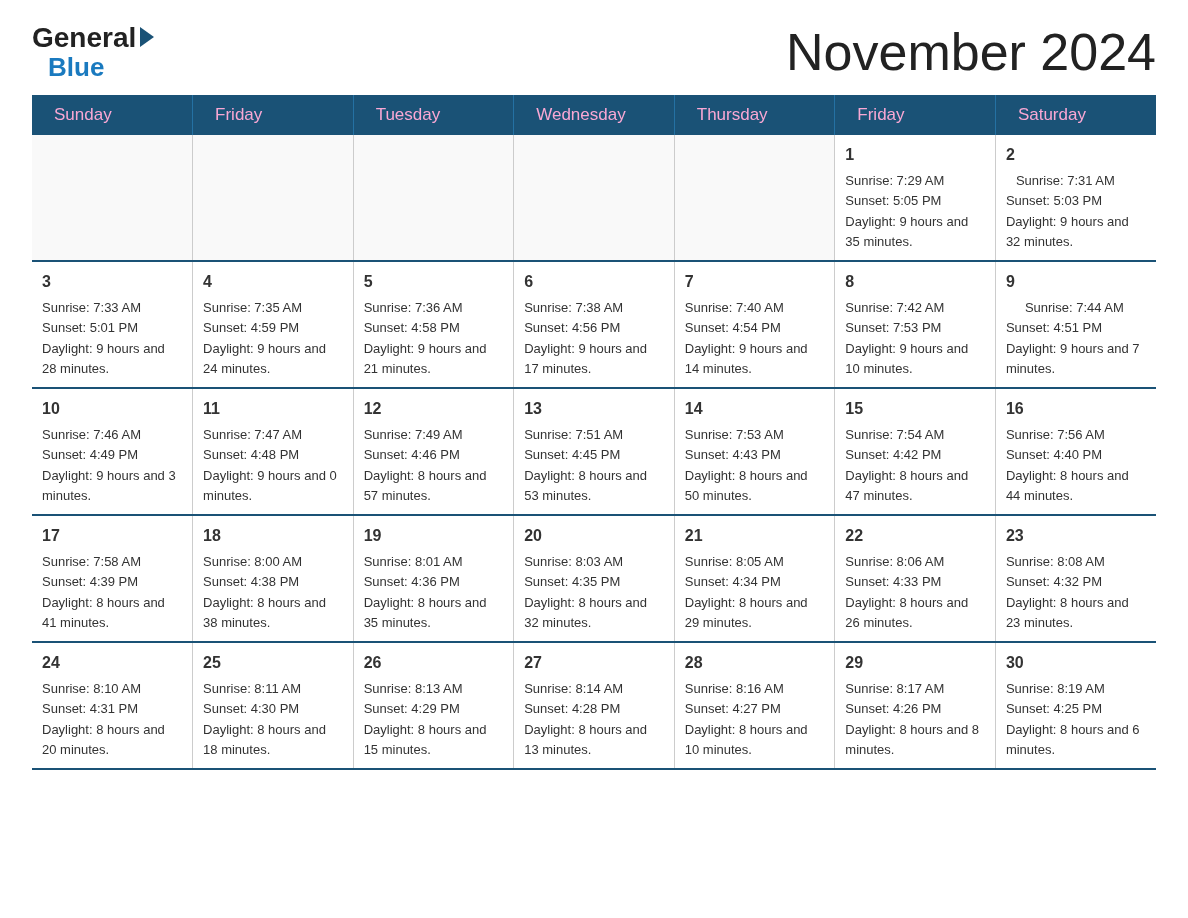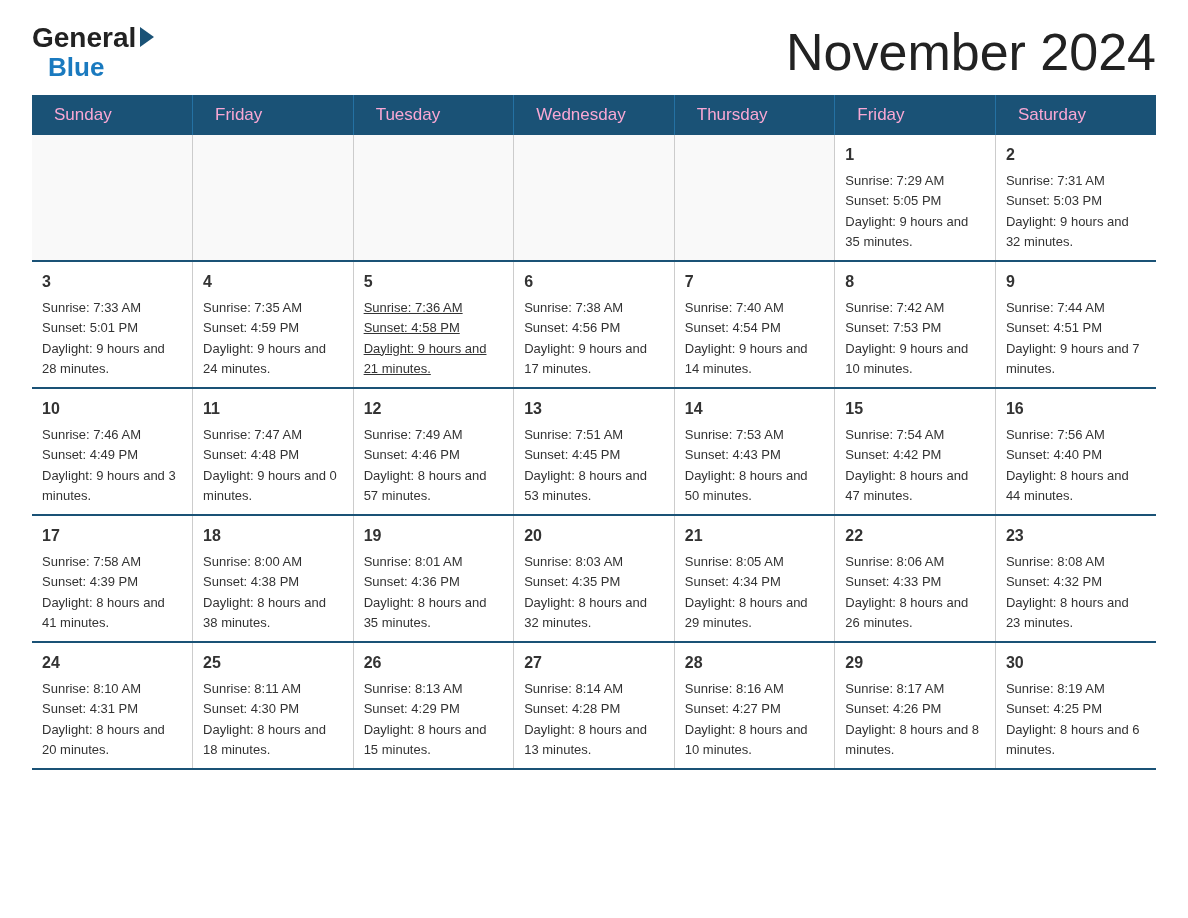--- a/index.html
+++ b/index.html
@@ -139,44 +139,44 @@
   <tbody id="calendar-body">
   <tr>
         <td class="empty-cell"></td>
         <td class="empty-cell"></td>
         <td class="empty-cell"></td>
         <td class="empty-cell"></td>
         <td class="empty-cell"></td>
         <td><span class="day-num">1</span><span class="day-info" style="white-space: pre-line;">Sunrise: 7:29 AM
 Sunset: 5:05 PM
 Daylight: 9 hours and 35 minutes.</span></td>
-        <td><span class="day-num">2</span><span class="day-info" style="white-space: pre-line;">Sunrise: 7:31 AM
+        <td><span class="day-num">2</span><span class="day-info" style="white-space: pre-line; margin-left: 10px;">Sunrise: 7:31 AM
 Sunset: 5:03 PM
 Daylight: 9 hours and 32 minutes.</span></td>
       </tr>
       <tr>
         <td><span class="day-num">3</span><span class="day-info" style="white-space: pre-line;">Sunrise: 7:33 AM
 Sunset: 5:01 PM
 Daylight: 9 hours and 28 minutes.</span></td>
         <td><span class="day-num">4</span><span class="day-info" style="white-space: pre-line;">Sunrise: 7:35 AM
 Sunset: 4:59 PM
 Daylight: 9 hours and 24 minutes.</span></td>
-        <td><span class="day-num">5</span><span class="day-info" style="white-space: pre-line; text-decoration: underline;">Sunrise: 7:36 AM
+        <td><span class="day-num">5</span><span class="day-info" style="white-space: pre-line;">Sunrise: 7:36 AM
 Sunset: 4:58 PM
 Daylight: 9 hours and 21 minutes.</span></td>
         <td><span class="day-num">6</span><span class="day-info" style="white-space: pre-line;">Sunrise: 7:38 AM
 Sunset: 4:56 PM
 Daylight: 9 hours and 17 minutes.</span></td>
         <td><span class="day-num">7</span><span class="day-info" style="white-space: pre-line;">Sunrise: 7:40 AM
 Sunset: 4:54 PM
 Daylight: 9 hours and 14 minutes.</span></td>
         <td><span class="day-num">8</span><span class="day-info" style="white-space: pre-line;">Sunrise: 7:42 AM
 Sunset: 7:53 PM
 Daylight: 9 hours and 10 minutes.</span></td>
-        <td><span class="day-num">9</span><span class="day-info" style="white-space: pre-line;">Sunrise: 7:44 AM
+        <td><span class="day-num">9</span><span class="day-info" style="white-space: pre-line; margin-left: 19px;">Sunrise: 7:44 AM
 Sunset: 4:51 PM
 Daylight: 9 hours and 7 minutes.</span></td>
       </tr>
       <tr>
         <td><span class="day-num">10</span><span class="day-info" style="white-space: pre-line;">Sunrise: 7:46 AM
 Sunset: 4:49 PM
 Daylight: 9 hours and 3 minutes.</span></td>
         <td><span class="day-num">11</span><span class="day-info" style="white-space: pre-line;">Sunrise: 7:47 AM
 Sunset: 4:48 PM
 Daylight: 9 hours and 0 minutes.</span></td>

